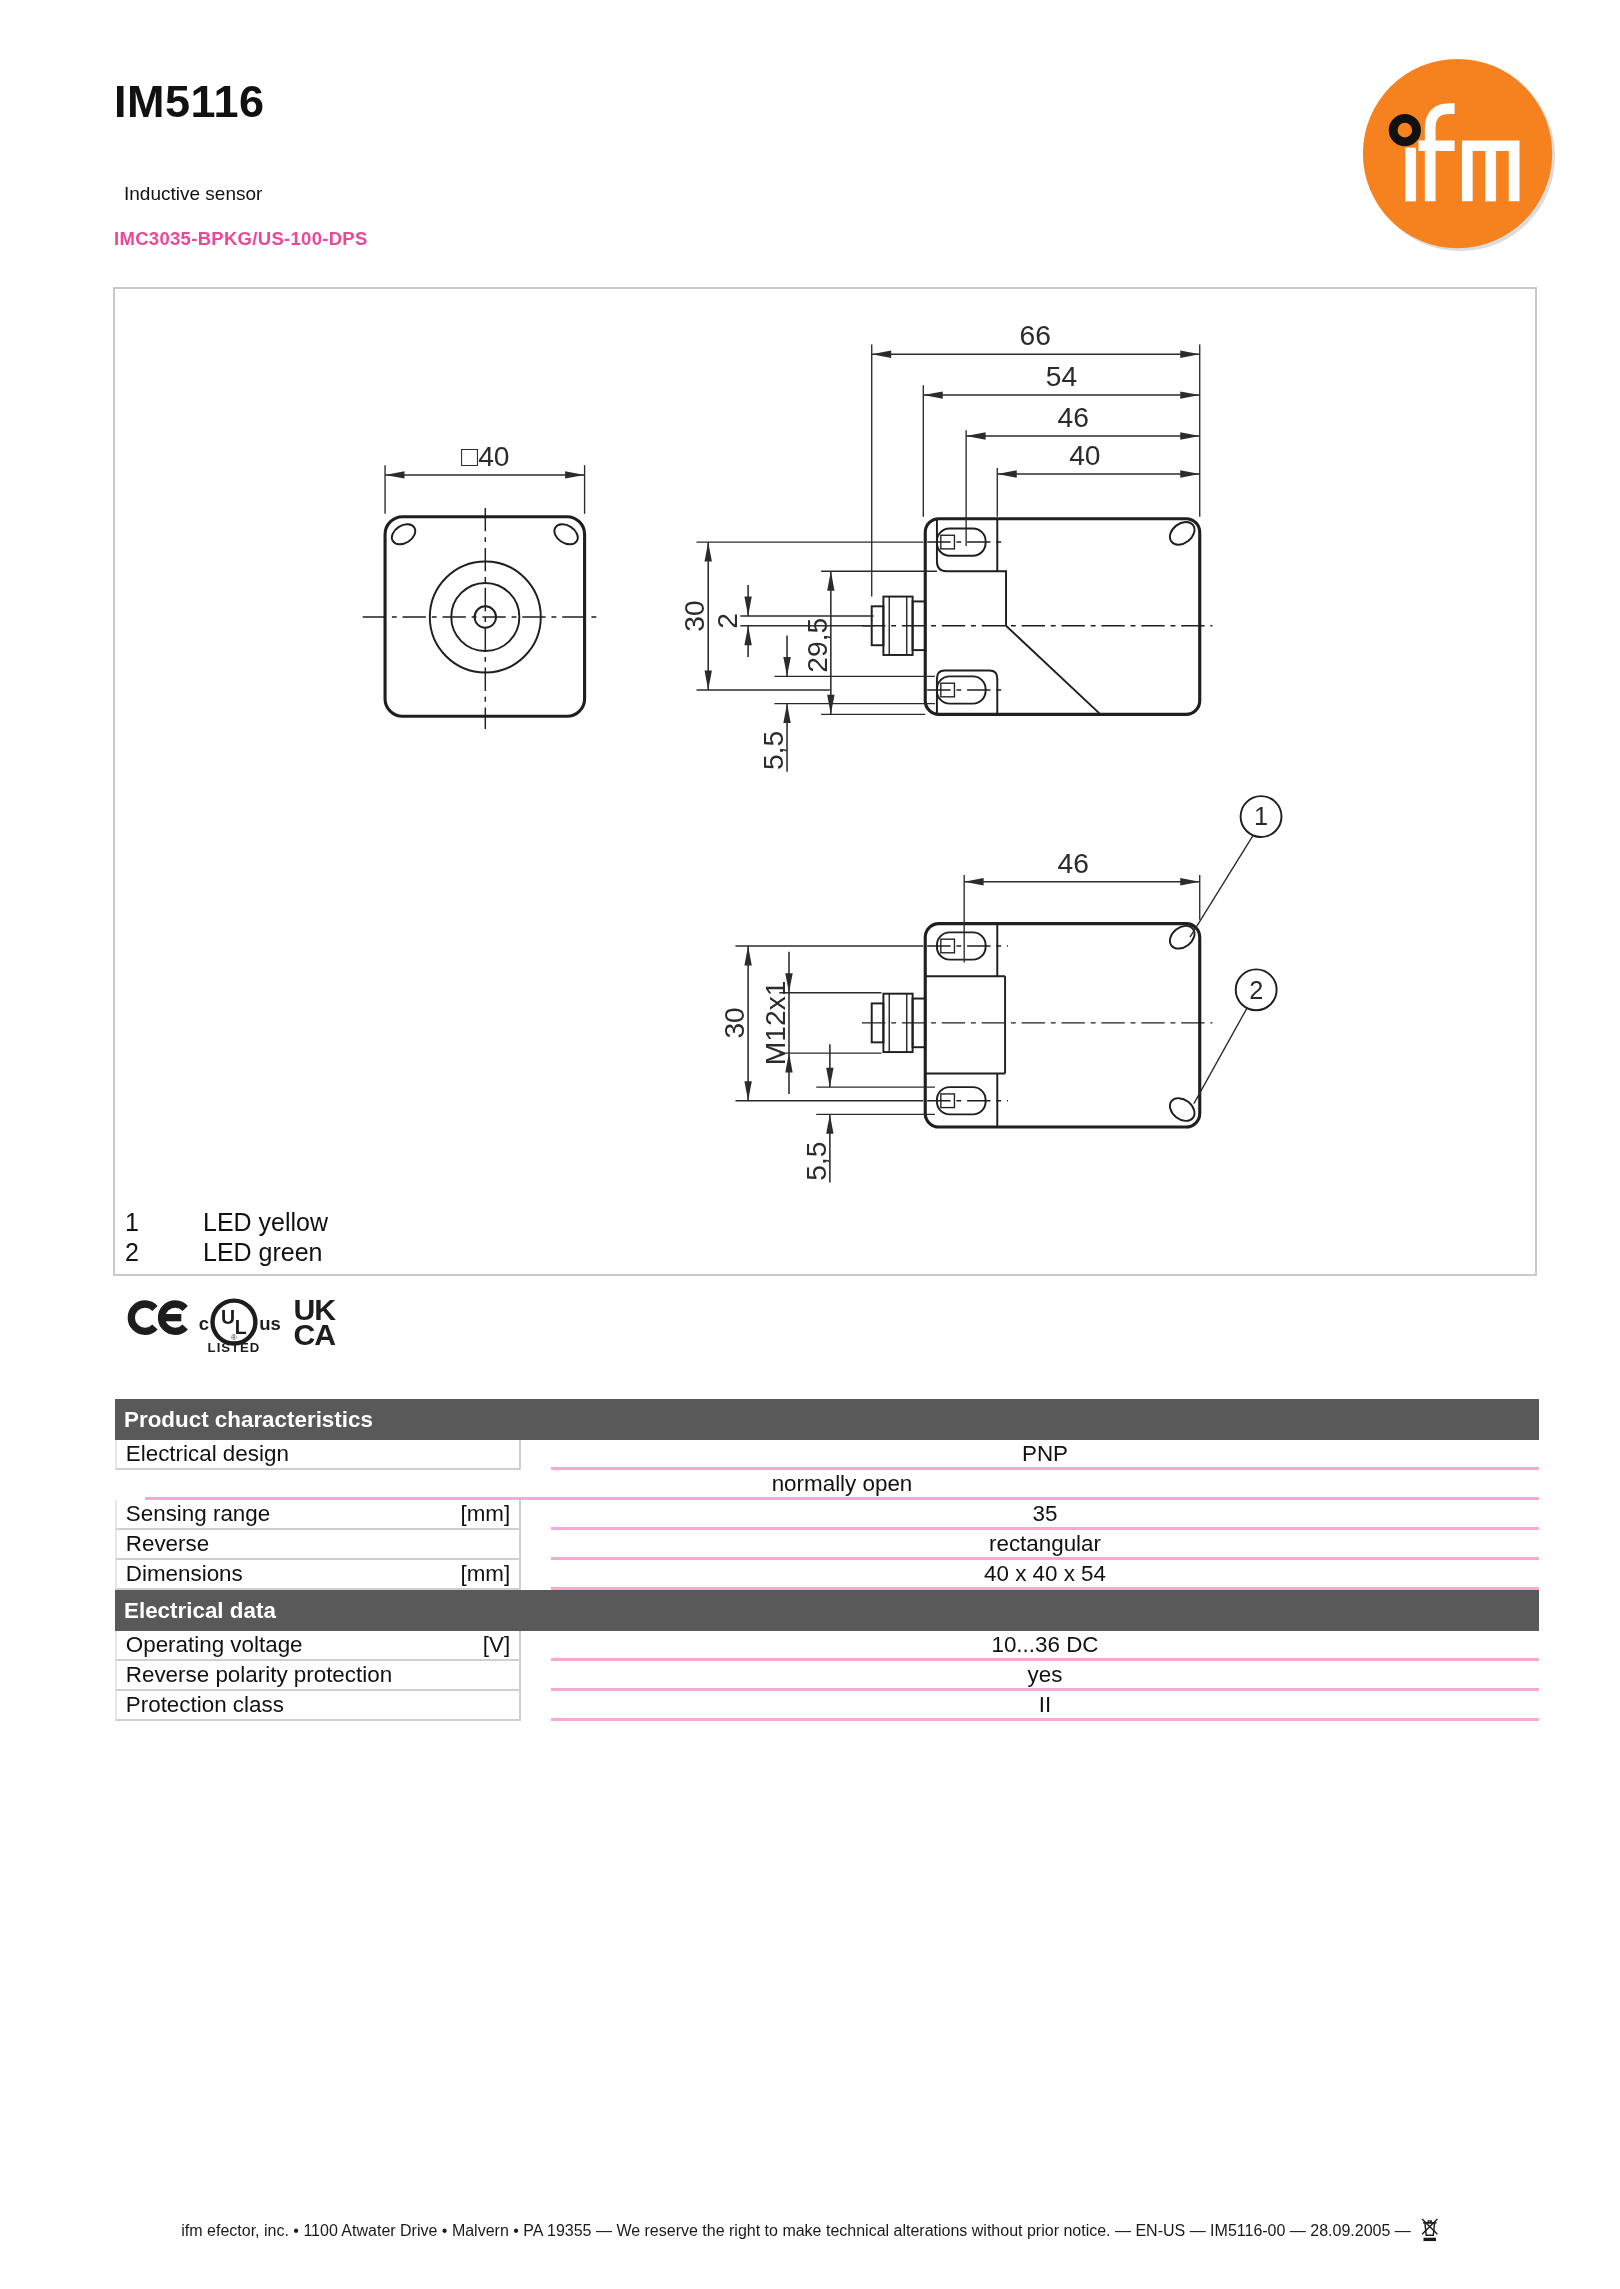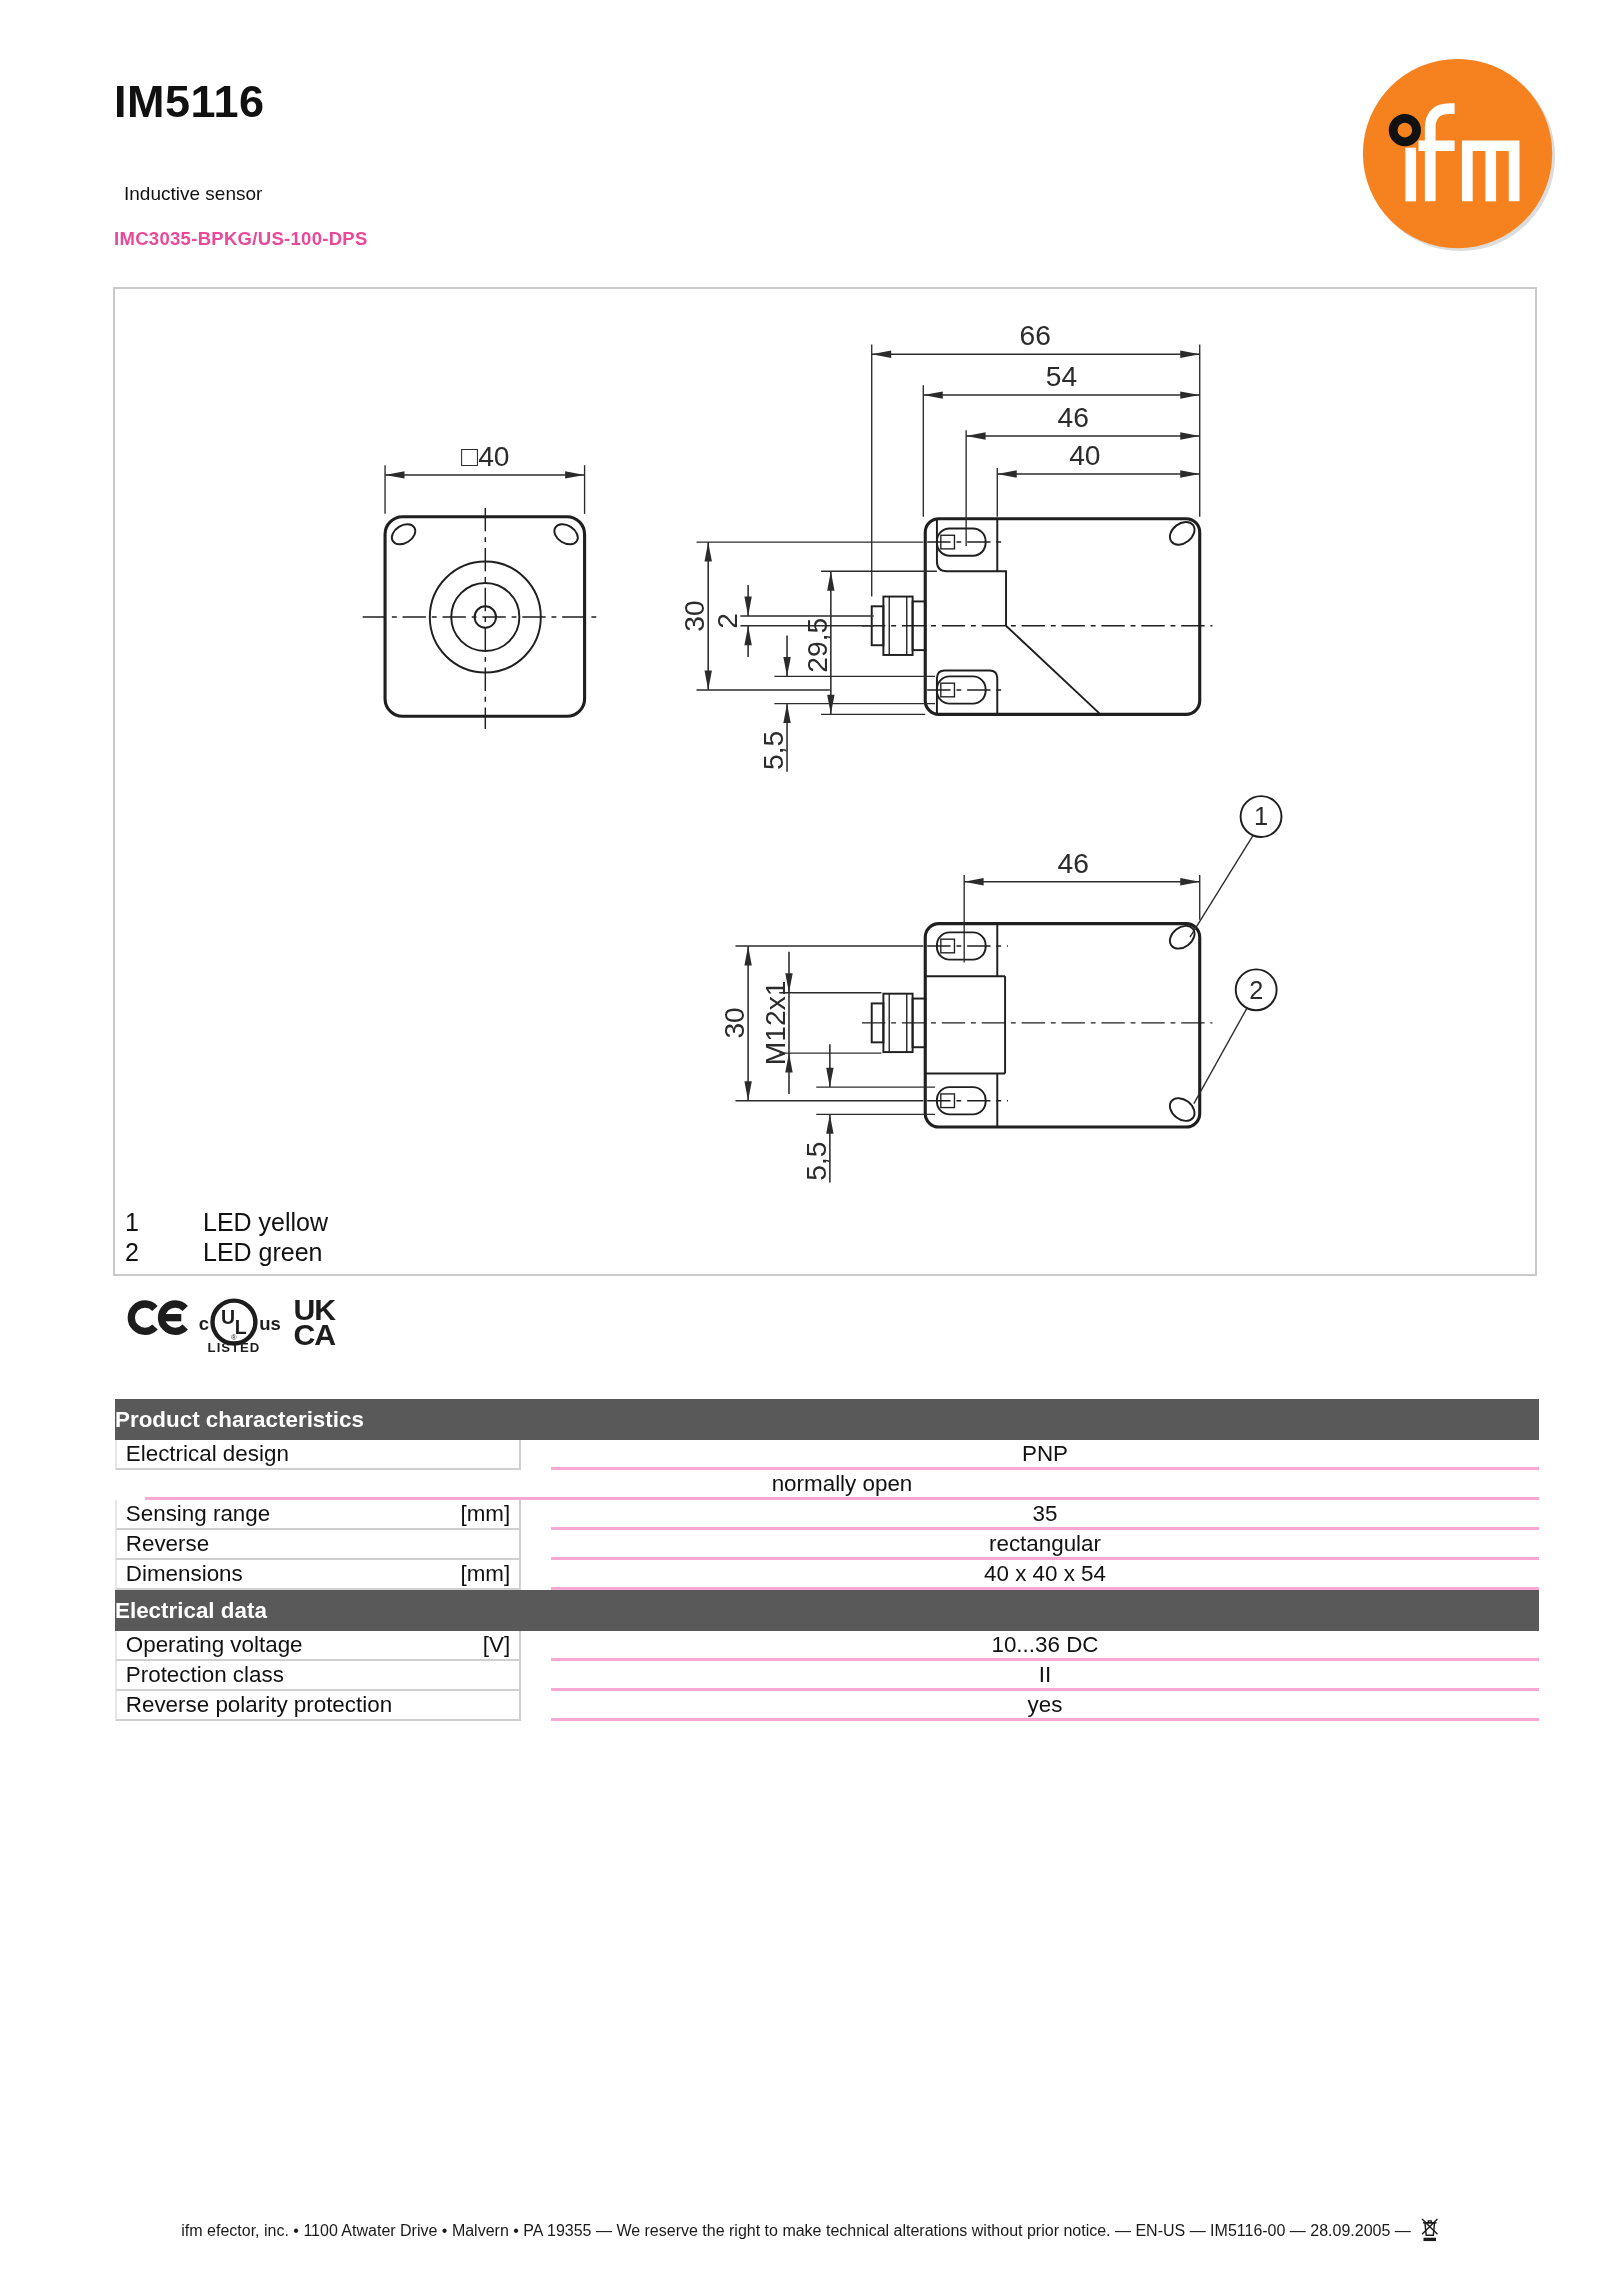--- a/index.html
+++ b/index.html
@@ -12,21 +12,21 @@
   .partno{left:114px;top:228px;font-size:18.5px;font-weight:bold;color:#ec4899;letter-spacing:0.3px;}
   
   .drawing-box{left:113px;top:287px;width:1424px;height:989px;border:2px solid #c9c9c9;box-sizing:border-box;}
   .drawing-box svg{position:absolute;left:0;top:0;}
   .legend{left:125px;top:1207px;font-size:25px;line-height:30px;}
   .legend-row{display:flex;}
   .legend-num{width:78px;}
   
   .specs{left:115px;top:1399px;width:1424px;}
   .thead{height:41px;background:#595959;color:#fff;font-weight:bold;font-size:22.4px;
-         display:flex;align-items:center;padding-left:0;box-sizing:border-box;}
+         display:flex;align-items:center;padding-left:9px;box-sizing:border-box;}
   .trow{display:flex;height:30px;}
   .tlabel{width:406px;display:flex;align-items:center;justify-content:space-between;
           border-bottom:2px solid #cfcfcf;border-right:2px solid #cfcfcf;border-left:2px solid #e6e6e6;
           padding:0 8.8px;box-sizing:border-box;font-size:22.4px;}
   .tgap{width:30px;}
   .tvalue{flex:1;display:flex;align-items:center;justify-content:center;
           border-bottom:3px solid #f9a8d4;font-size:22.4px;}
   
   .footer{left:0;top:2206px;width:1621px;text-align:center;font-size:16px;color:#1a1a1a;margin-top:11px;}
   .footer svg{vertical-align:-6.8px;margin-left:4.9px;}
@@ -281,33 +281,33 @@
     <div class="trow">
       <div class="tlabel">
         <span>Operating voltage</span>
         <span>[V]</span>
       </div>
         <div class="tgap"></div>
       <div class="tvalue">10...36 DC</div>
     </div>
     <div class="trow">
       <div class="tlabel">
+        <span>Reverse polarity protection</span>
+        <span></span>
+      </div>
+        <div class="tgap"></div>
+      <div class="tvalue">yes</div>
+    </div>
+    <div class="trow">
+      <div class="tlabel">
         <span>Protection class</span>
         <span></span>
       </div>
         <div class="tgap"></div>
       <div class="tvalue">II</div>
-    </div>
-    <div class="trow">
-      <div class="tlabel">
-        <span>Reverse polarity protection</span>
-        <span></span>
-      </div>
-        <div class="tgap"></div>
-      <div class="tvalue">yes</div>
     </div>
   </div>
 
   <div class="abs footer">
     <span>ifm efector, inc. • 1100 Atwater Drive • Malvern • PA 19355 — We reserve the right to make technical alterations without prior notice. — EN-US — IM5116-00 — 28.09.2005 —</span>
     <svg width="19.5" height="26" viewBox="0 0 20 27">
       <g fill="none" stroke="#1a1a1a" stroke-width="1.5">
         <path d="M5,6 L6.3,19 H13.7 L15,6 Z"></path>
         <path d="M3,6 H17"></path>
         <path d="M8.5,6 V4 H11.5 V6"></path>

